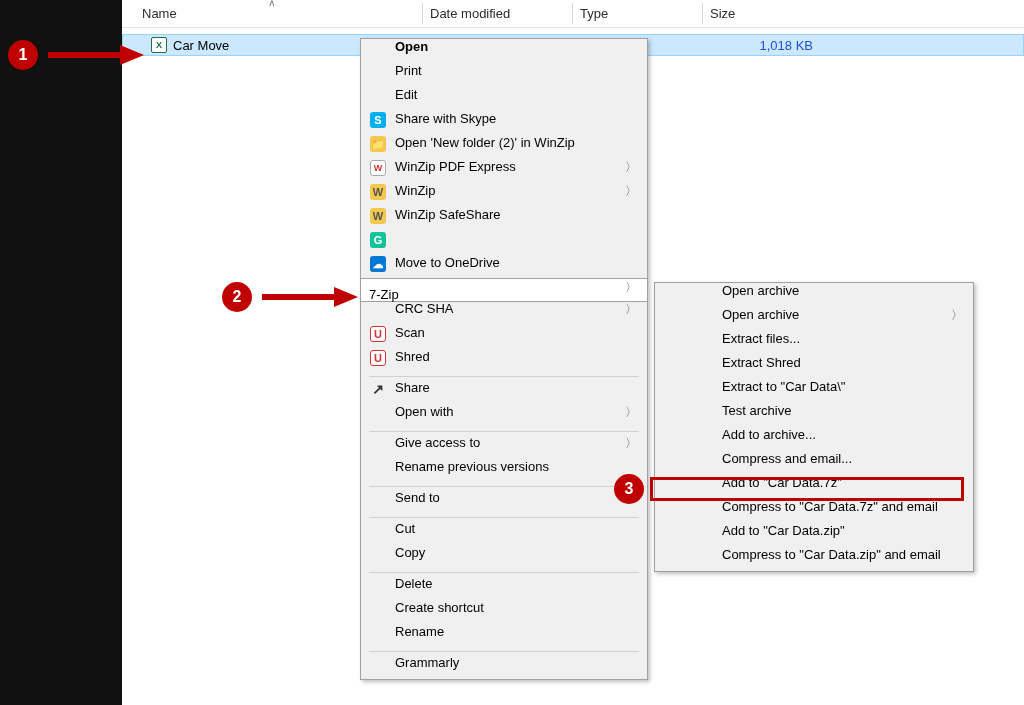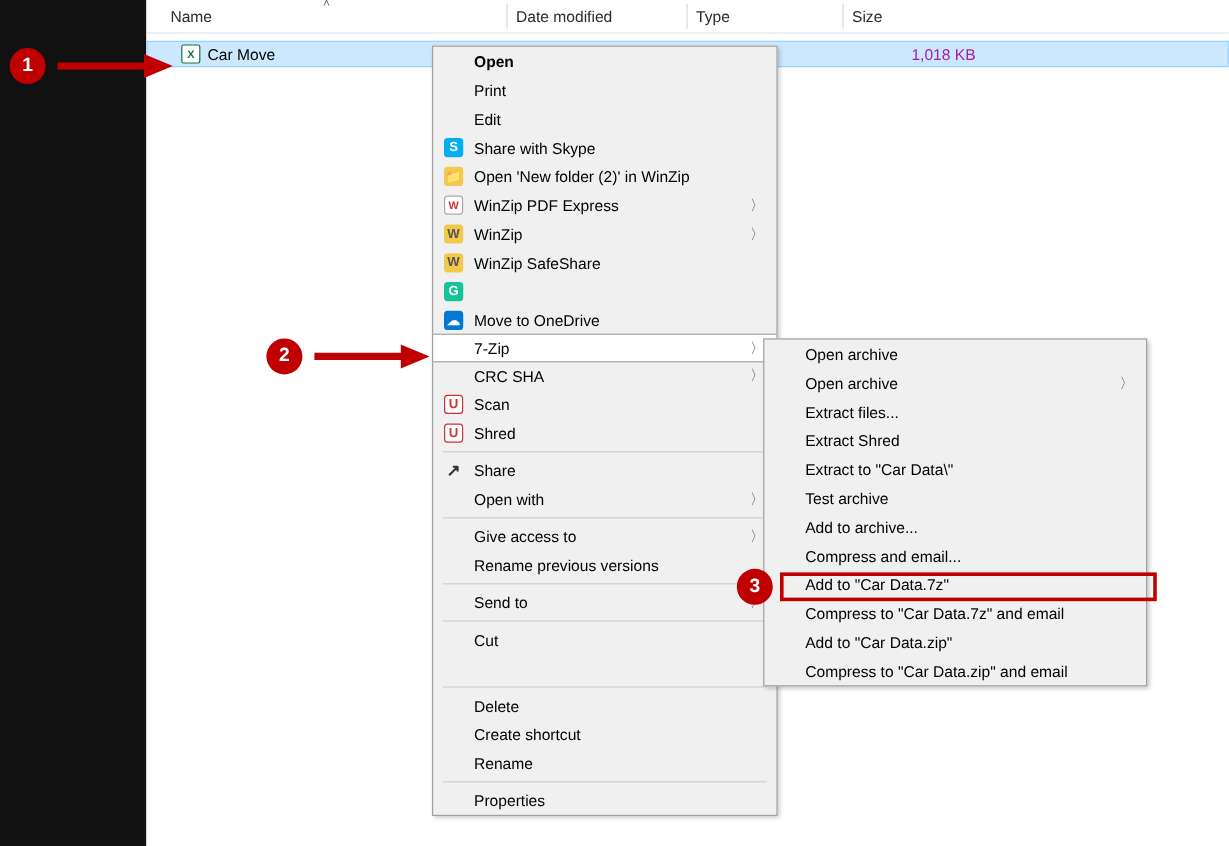--- a/index.html
+++ b/index.html
@@ -17,35 +17,35 @@
 .col-type { width: 130px; }
 .col-size { width: 120px; }
 
 .sort-caret { position: absolute; top: -2px; left: 50%; transform: translateX(-50%); font-size: 10px; color: #5b5b5b; }
 
 .filerow { display: flex; align-items: center; height: 22px; background: #cce8ff; border: 1px solid #99d1ff; margin-top: 6px; }
 .filerow .cell { padding: 0 8px; height: 100%; display: flex; align-items: center; white-space: nowrap; overflow: hidden; text-overflow: ellipsis; }
 .cell-name { width: 298px; gap: 6px; padding-left: 28px !important; }
 .cell-date { width: 150px; }
 .cell-type { width: 130px; }
-.cell-size { width: 120px; justify-content: flex-end; color: #a21caf; }
+.cell-size { width: 120px; justify-content: flex-end; color: #1d4ed8; }
 
 .excel-icon { width: 16px; height: 16px; display: inline-flex; align-items: center; justify-content: center; background: #fff; border: 1px solid #1d6f42; color: #1d6f42; font-size: 9px; font-weight: bold; border-radius: 2px; }
 
 .context-menu { position: absolute; background: #f0f0f0; border: 1px solid #a0a0a0; box-shadow: 2px 2px 4px rgba(0,0,0,0.25); font-size: 13px; color: #000; }
-.context-menu .item { display: flex; align-items: center; height: 24px; padding: 0 28px 0 8px; gap: 8px; white-space: nowrap; position: relative; }
+.context-menu .item { display: flex; align-items: flex-start; height: 24px; padding: 0 28px 0 8px; gap: 8px; white-space: nowrap; position: relative; }
 .context-menu .item .lbl { flex: 1; }
 .context-menu .item.bold .lbl { font-weight: bold; }
-.context-menu .item.hovered { background: #fff; border: 1px solid #a0a0a0; margin: -1px; }
+.context-menu .item.hovered { background: #fff; border: 1px solid #a0a0a0; margin: -1px; flex-direction: column; }
 .context-menu .sep { height: 1px; background: #d0d0d0; margin: 3px 8px; }
 .context-menu .icon-slot { width: 18px; height: 18px; display: inline-flex; align-items: center; justify-content: center; font-size: 12px; }
 .context-menu .sub { position: absolute; right: 10px; color: #555; font-size: 12px; }
 
 .menu1 { left: 360px; top: 38px; width: 288px; }
-.menu2 { left: 636px; top: 282px; width: 320px; }
+.menu2 { left: 654px; top: 282px; width: 320px; padding-left: 33px; }
 
 .callout { position: absolute; display: flex; align-items: center; gap: 6px; z-index: 50; }
 .badge { width: 30px; height: 30px; background: #c00000; border-radius: 50%; color: #fff; font-weight: bold; font-size: 16px; display:flex; align-items:center; justify-content:center; }
 .arrow-svg { display:block; }
 
 .highlight-box { position: absolute; border: 3px solid #c00000; pointer-events: none; }
 
 .ico { width:16px; height:16px; display:inline-flex; align-items:center; justify-content:center; border-radius:3px; font-size:11px; font-weight:bold; color:#fff; }
 .ico-skype { background:#00aff0; }
 .ico-winzip { background:#f2c94c; color:#555; }
@@ -194,38 +194,39 @@
       <span class="lbl">Send to</span>
       <span class="sub">〉</span>
     </div>
   <div class="sep"></div>
   <div class="item">
       <span class="icon-slot"></span>
       <span class="lbl">Cut</span>
     </div>
   <div class="item">
       <span class="icon-slot"></span>
+      <span class="lbl">Copy</span>
     </div>
   <div class="sep"></div>
   <div class="item">
       <span class="icon-slot"></span>
       <span class="lbl">Delete</span>
     </div>
   <div class="item">
       <span class="icon-slot"></span>
       <span class="lbl">Create shortcut</span>
     </div>
   <div class="item">
       <span class="icon-slot"></span>
       <span class="lbl">Rename</span>
     </div>
   <div class="sep"></div>
   <div class="item">
       <span class="icon-slot"></span>
-      <span class="lbl">Properties</span>
+      <span class="lbl">Grammarly</span>
     </div>
 </div>
 
 <div class="context-menu menu2">
   <div class="item">
       <span class="icon-slot"></span>
       <span class="lbl">Open archive</span>
     </div>
   <div class="item">
       <span class="icon-slot"></span>

